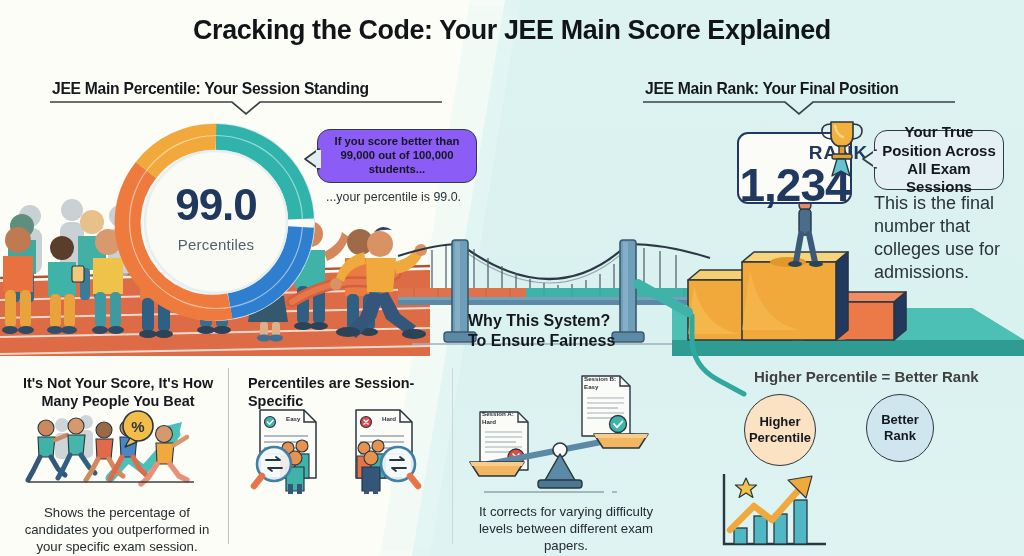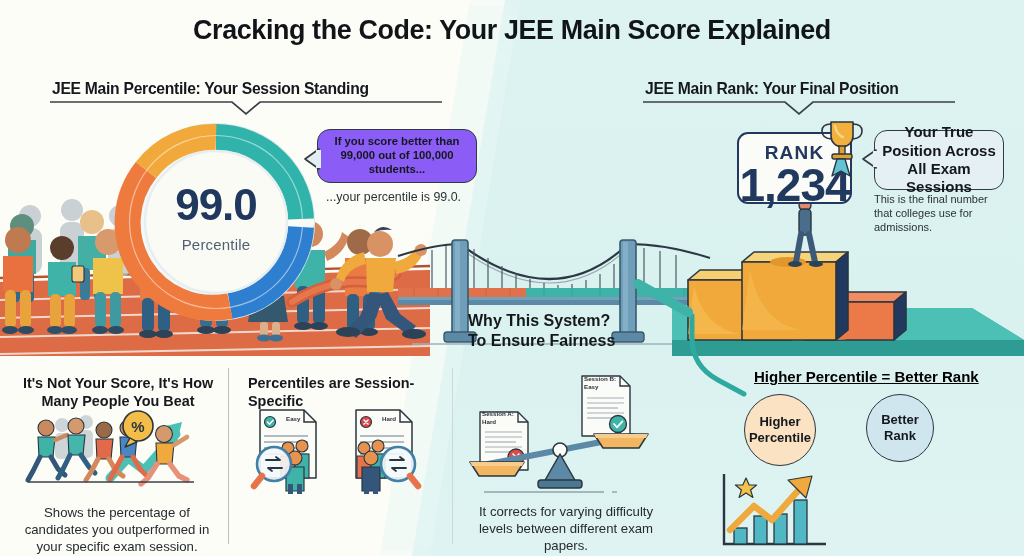--- a/index.html
+++ b/index.html
@@ -86,23 +86,22 @@
   .divider{position:absolute;width:1.4px;background:#b9c2c8;}
 
   .circ{
     position:absolute;border-radius:50%;border:1.8px solid #2c3640;
     display:flex;align-items:center;justify-content:center;text-align:center;
     font-size:13px;font-weight:bold;color:#14181d;line-height:1.2;
     box-sizing:border-box;
     margin-left:26px;
   }
   .eq-head{
-    position:absolute;font-size:15px;font-weight:bold;color:#000000;
+    position:absolute;font-size:15px;font-weight:bold;color:#404040;
     white-space:nowrap;
-    text-decoration:underline;
   }
   .doc-tag{
     position:absolute;font-size:6.2px;font-weight:bold;color:#2a3037;
     line-height:1.25;
   }
   .mid-head{
     position:absolute;font-size:16px;font-weight:bold;color:#14181d;
     line-height:1.3;
   }
   svg{overflow:visible;}
@@ -283,21 +282,21 @@
         <path d="M118 188 A85 85 0 0 1 34 52" stroke="#ef7a3d"></path>
 
         <path d="M34 52 A85 85 0 0 1 104 19" stroke="#f2a93b"></path>
       </g>
       <circle cx="104" cy="104" r="86.5" fill="none" stroke="#ffffff" stroke-width="1.2" opacity=".5"></circle>
       <circle cx="104" cy="104" r="71" fill="none" stroke="#e6eef0" stroke-width="2.4"></circle>
 
       <rect x="176" y="101" width="26" height="6" fill="#fbfbf6" transform="rotate(-2 189 104)"></rect>
     </svg>
     <div class="donut-num" style="left:0;top:62px;">99.0</div>
-    <div class="donut-lbl" style="left:0;top:118px;">Percentile</div>
+    <div class="donut-lbl" style="left:0;top:118px;">Percentiles</div>
   </div>
 
   <div class="layer" style="left:288px;top:218px;">
     <svg width="160" height="120" viewBox="0 0 160 120">
       <path d="M4 84 q36 -22 70 -20 q22 1 34 -8" fill="none" stroke="#d4603c" stroke-width="11" stroke-linecap="round"></path>
       <path d="M4 84 q36 -22 70 -20 q22 1 34 -8" fill="none" stroke="#e8764d" stroke-width="6" stroke-linecap="round"></path>
       <g>
         <circle cx="92" cy="26" r="13" fill="#d99263"></circle>
         <path d="M86 14 q8 -9 18 -2 q-9 -1 -18 2z" fill="#33435a"></path>
         <path d="M78 40 h30 l-3 34 h-26 z" fill="#efa93c"></path>
@@ -413,42 +412,42 @@
       <circle cx="35" cy="9" r="6" fill="#e08a6e" stroke="#2a3640" stroke-width="1.4"></circle>
       <rect x="29" y="13" width="12" height="26" rx="4" fill="#4a6d8c" stroke="#2a3640" stroke-width="1.4"></rect>
       <path d="M31 38 L26 66" stroke="#3c5a78" stroke-width="6" stroke-linecap="round"></path>
       <path d="M39 38 L45 66" stroke="#3c5a78" stroke-width="6" stroke-linecap="round"></path>
       <ellipse cx="25" cy="68" rx="7" ry="3" fill="#2c4257"></ellipse>
       <ellipse cx="46" cy="68" rx="7" ry="3" fill="#2c4257"></ellipse>
     </svg>
   </div>
 
   <div class="rank-card" style="left:737px;top:132px;width:115px;height:72px;"></div>
-  <div class="rank-word" style="left:737px;top:142px;width:115px;">RANK</div>
+  <div class="rank-word" style="left:737px;top:142px;width:115px;padding-left:44px;">RANK</div>
   <div class="rank-num" style="left:737px;top:158px;width:115px;">1,234</div>
   <div class="layer" style="left:819px;top:118px;">
     <svg width="46" height="60" viewBox="0 0 46 60">
       <path d="M12 4 h22 v14 a11 11 0 0 1 -22 0 z" fill="#f2b13c" stroke="#2a3640" stroke-width="1.6" stroke-linejoin="round"></path>
       <path d="M12 6 q-9 0 -9 7 q0 7 9 8" fill="none" stroke="#2a3640" stroke-width="1.6"></path>
       <path d="M34 6 q9 0 9 7 q0 7 -9 8" fill="none" stroke="#2a3640" stroke-width="1.6"></path>
       <rect x="20" y="28" width="6" height="9" fill="#e0a031" stroke="#2a3640" stroke-width="1.4"></rect>
       <rect x="13" y="36" width="20" height="5" rx="2" fill="#e0a031" stroke="#2a3640" stroke-width="1.4"></rect>
       <path d="M18 41 l-5 17 l9 -5 l9 5 l-5 -17 z" fill="#63c2d4" stroke="#2a3640" stroke-width="1.4" stroke-linejoin="round"></path>
       <path d="M16 8 q2 9 8 11" fill="none" stroke="#f8d488" stroke-width="2.4" stroke-linecap="round"></path>
     </svg>
   </div>
 
   <div class="bubble plain" style="left:874px;top:130px;width:130px;height:60px;font-size:15px;padding:16px 7px;">Your True Position Across All Exam Sessions</div>
   <div class="tail" style="left:861px;top:148px;">
     <svg width="17" height="24" viewBox="0 0 17 24">
       <path d="M15 2 L2 11 L15 20 Z" fill="#e4f0f3" stroke="#2f3a42" stroke-width="1.6" stroke-linejoin="round"></path>
       <rect x="12" y="3" width="5" height="16" fill="#e4f0f3"></rect>
     </svg>
   </div>
-  <div class="note" style="left:874px;top:192px;width:130px;font-size:11px;">This is the final number that colleges use for admissions.</div>
+  <div class="note" style="left:874px;top:192px;width:130px;font-size:18px;">This is the final number that colleges use for admissions.</div>
 
   <div class="layer" style="left:648px;top:282px;">
     <svg width="130" height="140" viewBox="0 0 130 140">
       <path d="M-4 6 L44 34 L44 56 Q44 84 70 98 L96 112" fill="none" stroke="#2fa99f" stroke-width="5" stroke-linecap="round"></path>
       <path d="M-10 2 L40 30" fill="none" stroke="#3fb3a8" stroke-width="10" stroke-linecap="round"></path>
     </svg>
   </div>
 
   <div class="divider" style="left:228px;top:368px;height:176px;"></div>
   <div class="divider" style="left:452px;top:368px;height:176px;opacity:.55;"></div>

